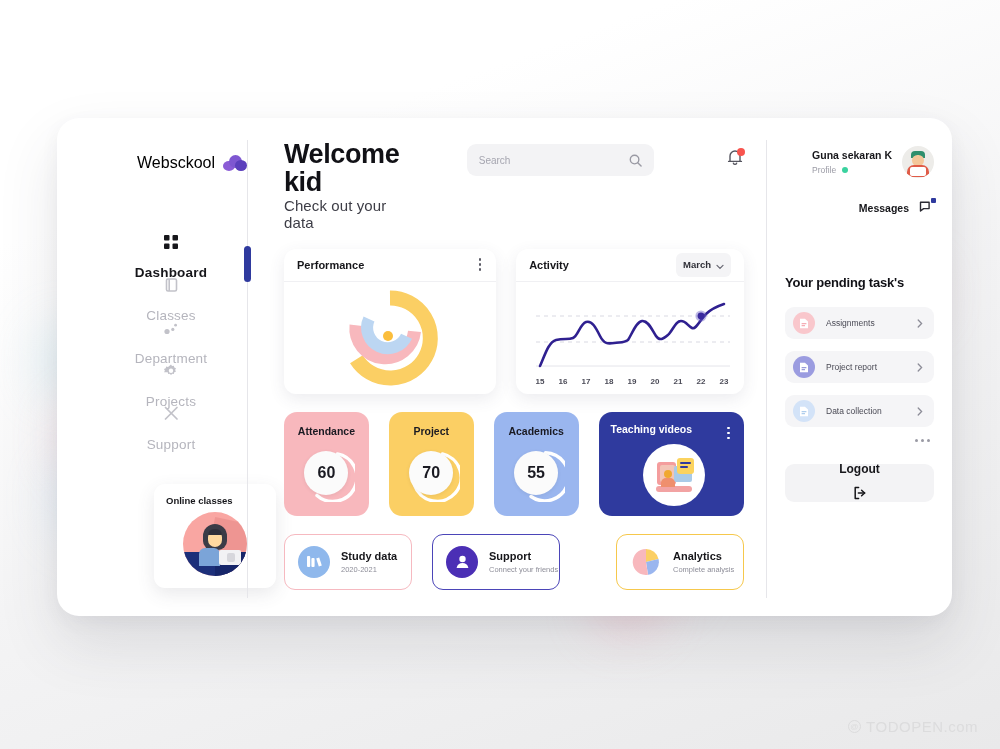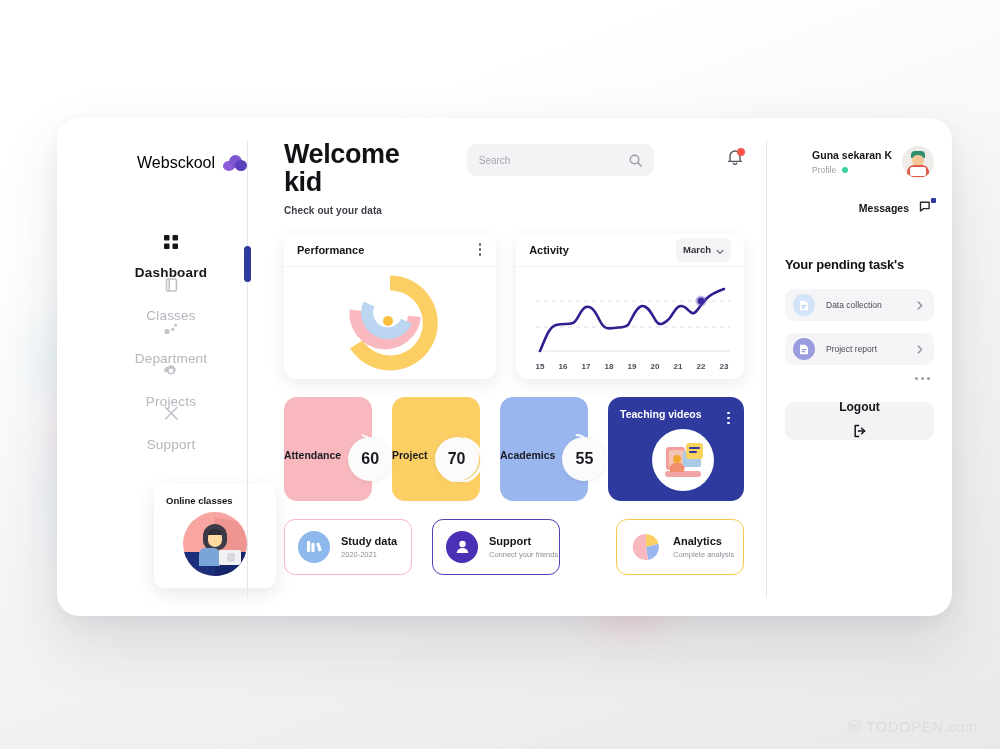--- a/index.html
+++ b/index.html
@@ -87,21 +87,21 @@
   #active-indicator {
     position:absolute; left:-3px; top:106px;
     width:7px; height:36px; border-radius:4px; background:#2f3a9e;
   }
 
   
   #main { flex: 1; padding: 20px 22px 0 36px; position:relative; min-width:0; }
   #main-header { display:flex; align-items:flex-start; gap: 28px; }
   #welcome-block { padding-top: 2px; }
   #welcome-title { font-size: 27px; font-weight: 800; color:#111116; letter-spacing:-.4px; line-height:1.05;}
-  #welcome-sub { font-size: 10px; color:#3d3d46; margin-top: 8px; letter-spacing:.1px;font-weight:bold;}
+  #welcome-sub { font-size: 15px; color:#3d3d46; margin-top: 0; letter-spacing:.1px;}
   #search-wrap {
     margin-top: 6px; margin-left: 24px;
     width: 224px; height: 32px; background:#f3f3f5; border-radius: 9px;
     display:flex; align-items:center; padding: 0 12px; gap:8px;
   }
   #search-input {
     flex:1; border:none; outline:none; background:transparent;
     font-family:"Liberation Sans", sans-serif; font-size:10px; color:#6a6a74;
   }
   #search-input::placeholder { color:#a6a6b0; }
@@ -126,21 +126,21 @@
     border-radius:6px; padding: 3px 7px; cursor:pointer;
   }
   #month-label { font-size:9.5px; font-weight:600; color:#303038; }
   #perf-body { height: 112px; display:flex; align-items:center; justify-content:center; }
   #activity-body { height: 112px; padding: 6px 8px 0 8px; }
 
   
   #row-stats { display:flex; gap:20px; margin-top: 18px; }
   .stat-card {
     width: 88px; height: 104px; border-radius: 13px;
-    display:flex; flex-direction:row; align-items:center; padding-top: 13px;
+    display:flex; flex-direction:column; align-items:center; padding-top: 13px;
   }
   .stat-title { font-size: 10.5px; font-weight: 700; color:#1a1a22; }
   .gauge { position:relative; width:58px; height:58px; margin-top:7px; }
   .gauge .ring { position:absolute; inset:0; }
   .gauge .center {
     position:absolute; left:7px; top:7px; width:44px; height:44px; border-radius:50%;
     background:#fbfbfb; display:flex; align-items:center; justify-content:center;
     font-size:16px; font-weight:700; color:#1a1a22;
     box-shadow: 0 1px 4px rgba(0,0,0,.07);
   }
@@ -191,21 +191,21 @@
   .av-hat  { position:absolute; left:9px; top:5px; width:14px; height:7px; border-radius:4px 4px 0 0; background:#2f8f6d; }
   .av-face { position:absolute; left:10px; top:9px; width:12px; height:11px; border-radius:6px; background:#f4c79a; }
   .av-body { position:absolute; left:5px; top:19px; width:22px; height:12px; border-radius:7px 7px 0 0; background:#e05b47; }
   .av-book { position:absolute; left:8px; top:21px; width:16px; height:9px; border-radius:2px; background:#fff; }
 
   #messages-row { display:flex; align-items:center; justify-content:flex-end; gap:10px; margin-top: 22px; cursor:pointer;}
   #messages-label { font-size:10.5px; font-weight:700; color:#16161a; }
   #messages-icon { position:relative; width:15px; height:15px; color:#2a2a33; }
   #messages-badge { position:absolute; right:-2px; top:-2px; width:5px; height:5px; border-radius:1px; background:#2f3a9e; }
 
-  #tasks-title { font-size:13px; font-weight:800; color:#111116; margin-top: 42px; letter-spacing:-.2px;}
+  #tasks-title { font-size:13px; font-weight:800; color:#111116; margin-top: 60px; letter-spacing:-.2px;}
   #task-list { margin-top: 17px; display:flex; flex-direction:column; gap:12px; }
   .task-item {
     height: 32px; background:#f5f5f7; border-radius:9px;
     display:flex; align-items:center; padding: 0 11px 0 8px; gap:11px; cursor:pointer;
   }
   .task-icon { width:22px; height:22px; border-radius:50%; display:flex; align-items:center; justify-content:center; flex-shrink:0;}
   .task-label { flex:1; font-size:8.5px; color:#4a4a55; font-weight:500; }
   .task-chev { color:#8d8d98; display:flex; }
   #task-more { display:flex; justify-content:flex-end; gap:3px; margin-top: 12px; padding-right: 4px; }
   #task-more i { width:3px; height:3px; border-radius:50%; background:#9a9aa4; display:block; }
@@ -549,46 +549,61 @@
             <path d="M1.5 2.2h8.6v6.4H4.6L1.5 11z" stroke-linejoin="round"></path>
           </svg>
           <span id="messages-badge"></span>
         </span>
       </div>
 
       <h2 id="tasks-title">Your pending task's</h2>
 
       <div id="task-list">
 
+        <div class="task-item">
+          <span class="task-icon" style="background:#f9c7cc">
+            <svg width="10" height="11" viewBox="0 0 10 11" fill="#ffffff">
+              <path d="M1 .8h5L9 3.6V10.2H1z"></path>
+                <rect x="2.6" y="5.2" width="4.8" height="1" fill="#f39aa3"></rect>
+              <rect x="2.6" y="7.2" width="3.4" height="1" fill="#f39aa3"></rect>
+            </svg>
+          </span>
+          <span class="task-label">Assignments</span>
+          <span class="task-chev">
+            <svg width="6" height="9" viewBox="0 0 6 9" fill="none" stroke="currentColor" stroke-width="1.3" stroke-linecap="round">
+                <polyline points="1.2,1 4.6,4.5 1.2,8"></polyline>
+              </svg>
+          </span>
+        </div>
+
+        <div class="task-item">
+          <span class="task-icon" style="background:#9b9ce0">
+            <svg width="10" height="11" viewBox="0 0 10 11" fill="#ffffff">
+              <path d="M1 .8h5L9 3.6V10.2H1z"></path>
+                <rect x="2.6" y="5.2" width="4.8" height="1" fill="#8284d2"></rect>
+              <rect x="2.6" y="7.2" width="3.4" height="1" fill="#8284d2"></rect>
+            </svg>
+          </span>
+          <span class="task-label">Project report</span>
+          <span class="task-chev">
+            <svg width="6" height="9" viewBox="0 0 6 9" fill="none" stroke="currentColor" stroke-width="1.3" stroke-linecap="round">
+                <polyline points="1.2,1 4.6,4.5 1.2,8"></polyline>
+              </svg>
+          </span>
+        </div>
 
         <div class="task-item">
           <span class="task-icon" style="background:#d3e3f8">
             <svg width="10" height="11" viewBox="0 0 10 11" fill="#ffffff">
               <path d="M1 .8h5L9 3.6V10.2H1z"></path>
                 <rect x="2.6" y="5.2" width="4.8" height="1" fill="#9cc1e8"></rect>
               <rect x="2.6" y="7.2" width="3.4" height="1" fill="#9cc1e8"></rect>
             </svg>
           </span>
           <span class="task-label">Data collection</span>
-          <span class="task-chev">
-            <svg width="6" height="9" viewBox="0 0 6 9" fill="none" stroke="currentColor" stroke-width="1.3" stroke-linecap="round">
-                <polyline points="1.2,1 4.6,4.5 1.2,8"></polyline>
-              </svg>
-          </span>
-        </div>
-
-        <div class="task-item">
-          <span class="task-icon" style="background:#9b9ce0">
-            <svg width="10" height="11" viewBox="0 0 10 11" fill="#ffffff">
-              <path d="M1 .8h5L9 3.6V10.2H1z"></path>
-                <rect x="2.6" y="5.2" width="4.8" height="1" fill="#8284d2"></rect>
-              <rect x="2.6" y="7.2" width="3.4" height="1" fill="#8284d2"></rect>
-            </svg>
-          </span>
-          <span class="task-label">Project report</span>
           <span class="task-chev">
             <svg width="6" height="9" viewBox="0 0 6 9" fill="none" stroke="currentColor" stroke-width="1.3" stroke-linecap="round">
                 <polyline points="1.2,1 4.6,4.5 1.2,8"></polyline>
               </svg>
           </span>
         </div>
       </div>
 
       <div id="task-more">
           <i></i>

